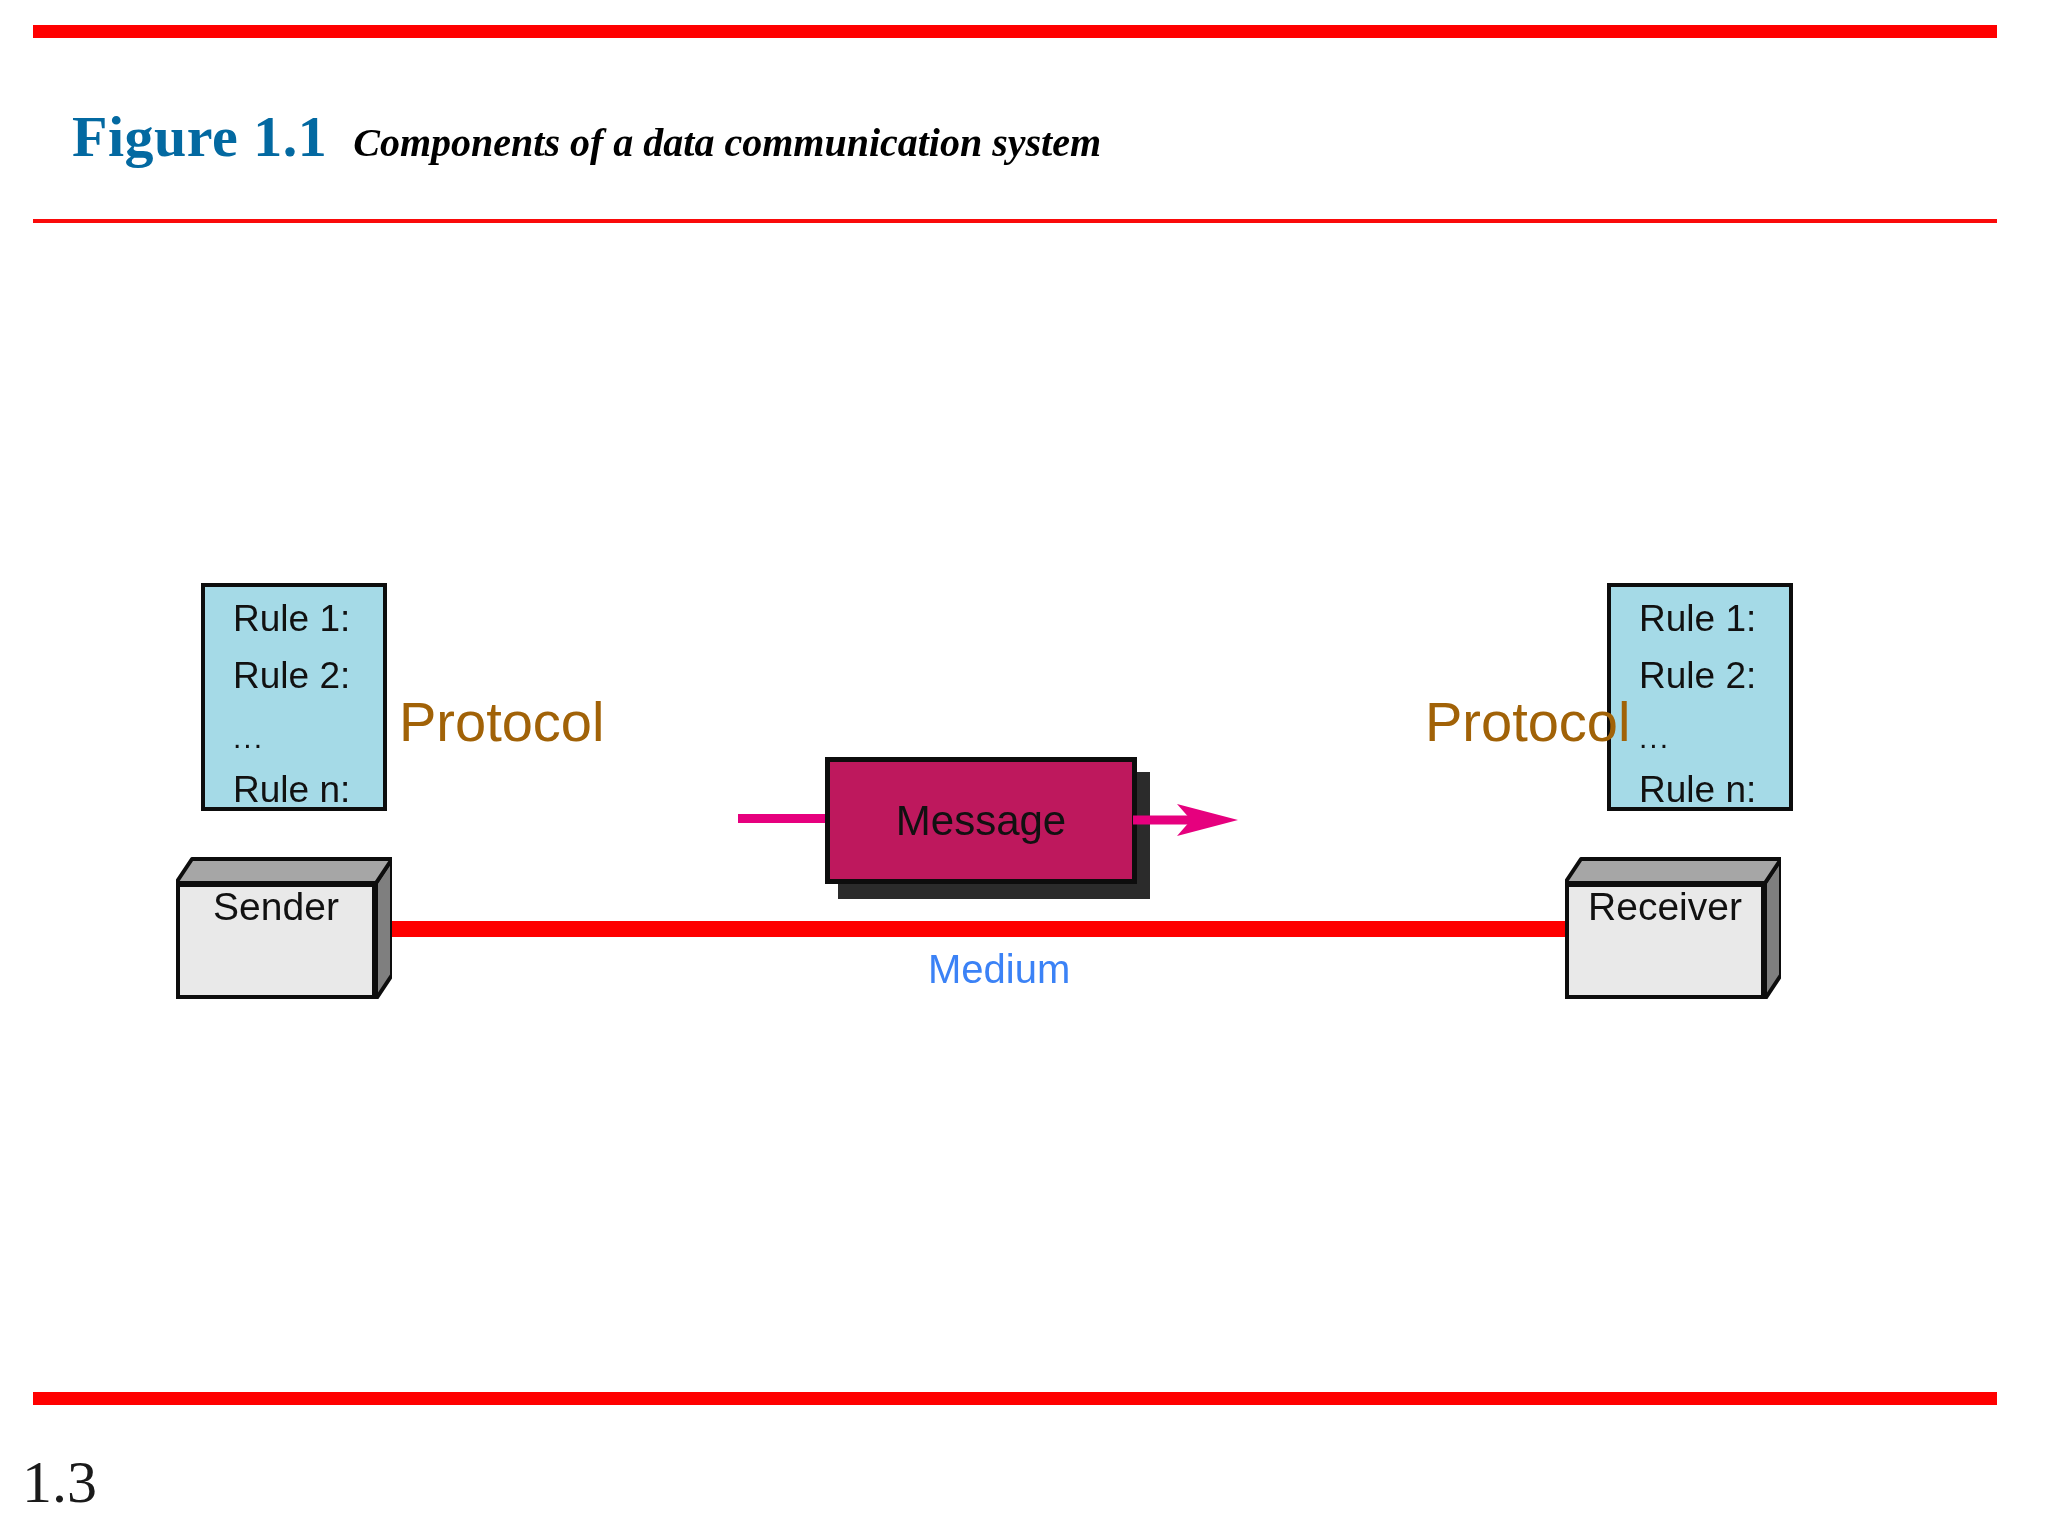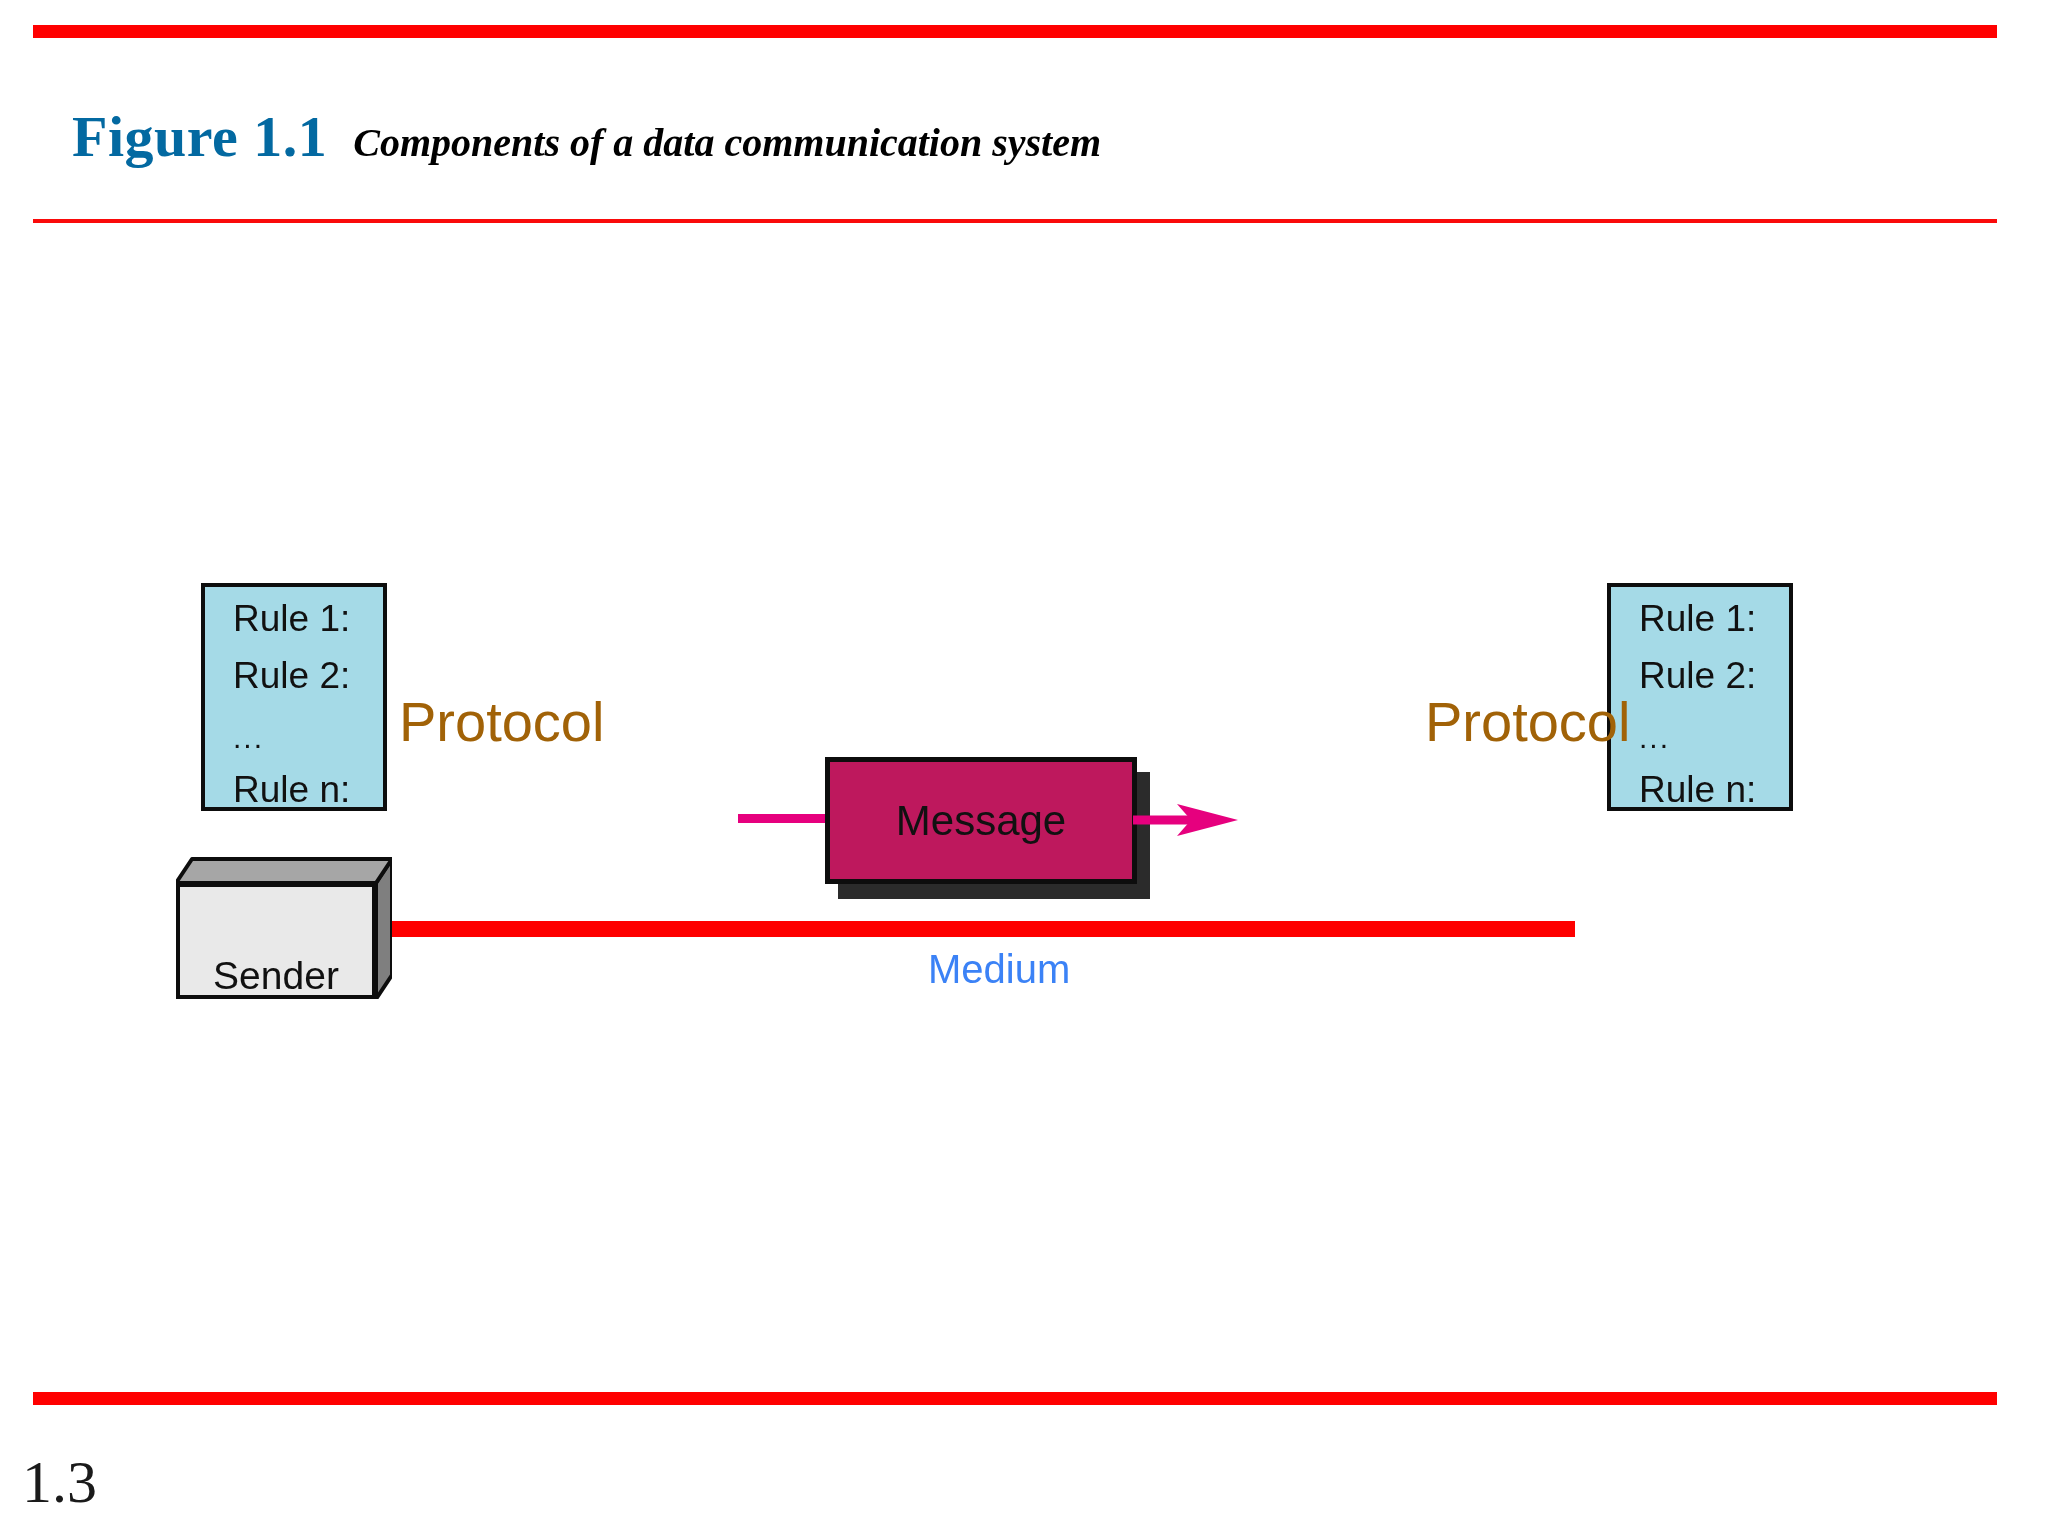--- a/index.html
+++ b/index.html
@@ -156,21 +156,21 @@
   .machine .m-front {
     position: absolute;
     left: 0;
     top: 28px;
     width: 200px;
     height: 116px;
     background: #E9E9E9;
     border: 4px solid #0d0d0d;
     box-sizing: border-box;
     display: flex;
-    align-items: flex-end;
+    align-items: flex-start;
     justify-content: center;
   }
   .machine .m-label {
     font-family: "Liberation Sans", sans-serif;
     font-size: 39px;
     color: #111111;
     line-height: 1;
     white-space: nowrap;
   }
   .machine .m-top,
@@ -267,20 +267,29 @@
 
       <polygon points="200,28 216,4 216,120 200,144" fill="#7F7F7F" stroke="#0d0d0d" stroke-width="4" stroke-linejoin="round"></polygon>
 
       <polygon points="0,28 16,4 216,4 200,28" fill="#A6A6A6" stroke="#0d0d0d" stroke-width="4" stroke-linejoin="round"></polygon>
     </svg>
     <div class="m-front">
       <span class="m-label">Sender</span>
     </div>
   </div>
 
+  <div class="machine receiver">
+    <svg class="m-top" viewBox="0 0 216 144">
+      <polygon points="200,28 216,4 216,120 200,144" fill="#7F7F7F" stroke="#0d0d0d" stroke-width="4" stroke-linejoin="round"></polygon>
+      <polygon points="0,28 16,4 216,4 200,28" fill="#A6A6A6" stroke="#0d0d0d" stroke-width="4" stroke-linejoin="round"></polygon>
+    </svg>
+    <div class="m-front">
+      <span class="m-label">Receiver</span>
+    </div>
+  </div>
 
   <div class="flow-in"></div>
   <div class="message-shadow"></div>
   <div class="message-box">
     <span class="message-label">Message</span>
   </div>
   <svg class="flow-out" viewBox="0 0 105 40">
     <rect x="0" y="15.5" width="62" height="9" fill="#E6007E"></rect>
     <path d="M 44 4 L 105 20 L 44 36 L 58 20 Z" fill="#E6007E"></path>
   </svg>

